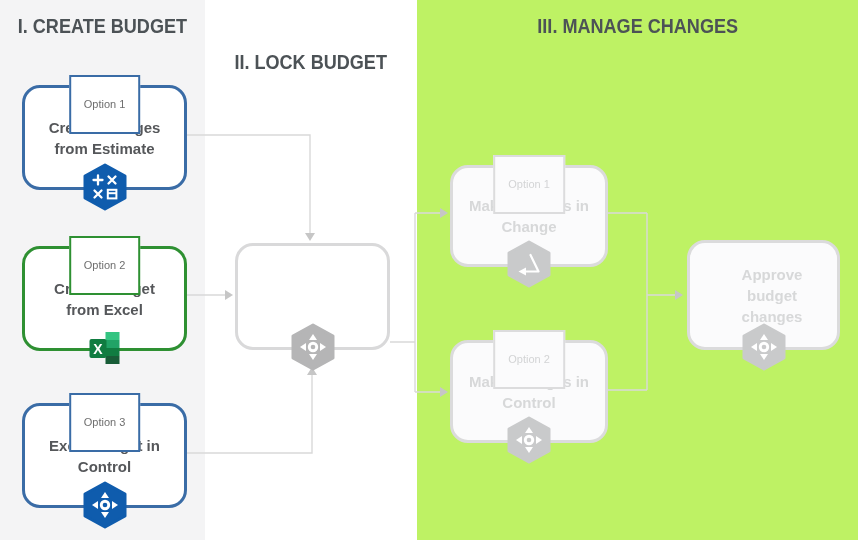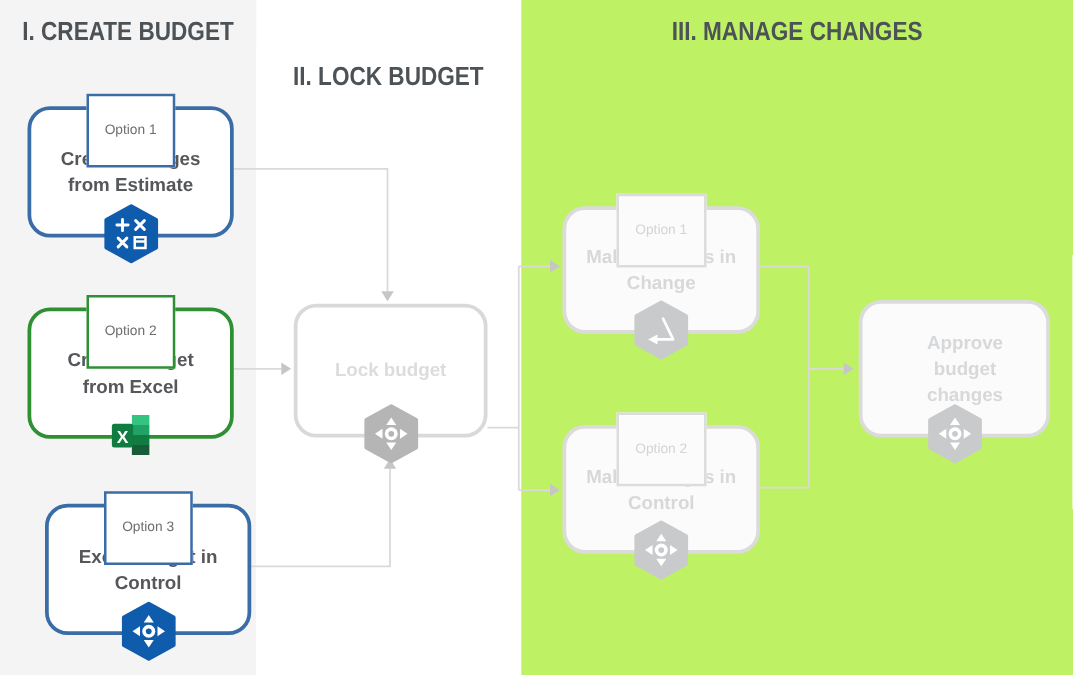--- a/index.html
+++ b/index.html
@@ -28,21 +28,21 @@
     display:flex; align-items:center; justify-content:center;
     text-align:center; font-weight:700; font-size:15px; line-height:21px;
     padding:0 14px; }
   .fbox.blue  { border:3px solid #3a6ca6; color:#55575a; }
   .fbox.green { border:3px solid #2e9032; color:#55575a; }
   .fbox.faded { border:3px solid #dbdbdc; color:#d7d8d9; background:#fbfbfc; }
   .fbox.faded.onwhite { background:#ffffff; color:#dcdcdd; border-color:#d9d9da; }
 
   .b-estimate { left:22px;  top:85px;  width:165px; height:105px; }
   .b-excel    { left:22px;  top:246px; width:165px; height:105px; }
-  .b-control  { left:36px;  top:403px; width:165px; height:105px;align-items:center; }
+  .b-control  { left:22px;  top:403px; width:165px; height:105px;align-items:center; }
   .b-lock     { left:235px; top:243px; width:155px; height:107px; }
   .b-change   { left:450px; top:165px; width:158px; height:102px; }
   .b-mcontrol { left:450px; top:340px; width:158px; height:103px; }
   .b-approve  { left:687px; top:240px; width:153px; height:110px;padding-left:31px; }
 
   
   .badge { position:absolute; top:-13px; left:50%; transform:translateX(-50%);
     background:#fff; font-weight:400; font-size:11px; line-height:11px;
     color:#6e6e6e; padding:22px 13px; white-space:nowrap; }
   .blue  .badge { border:2px solid #3a6ca6; }
@@ -135,21 +135,20 @@
           <polygon points="9,24 15,20 15,28"></polygon>
           <polygon points="35,24 29,20 29,28"></polygon>
           <circle cx="22" cy="24" r="5.2"></circle>
         </g>
         <circle cx="22" cy="24" r="2.3" fill="currentColor"></circle>
       </svg>
     </span>
   </div>
 
   <div class="fbox faded onwhite b-lock">
-    <div>Lock budget</div>
     <span class="boxicon hex-dark">
       <svg width="44" height="48" viewBox="0 0 44 48">
         <polygon points="22,2 42,13 42,35 22,46 2,35 2,13" fill="currentColor" stroke="currentColor" stroke-width="3" stroke-linejoin="round"></polygon>
         <g fill="#fff">
           <polygon points="22,11 26,17 18,17"></polygon>
           <polygon points="22,37 26,31 18,31"></polygon>
           <polygon points="9,24 15,20 15,28"></polygon>
           <polygon points="35,24 29,20 29,28"></polygon>
           <circle cx="22" cy="24" r="5.2"></circle>
         </g>

